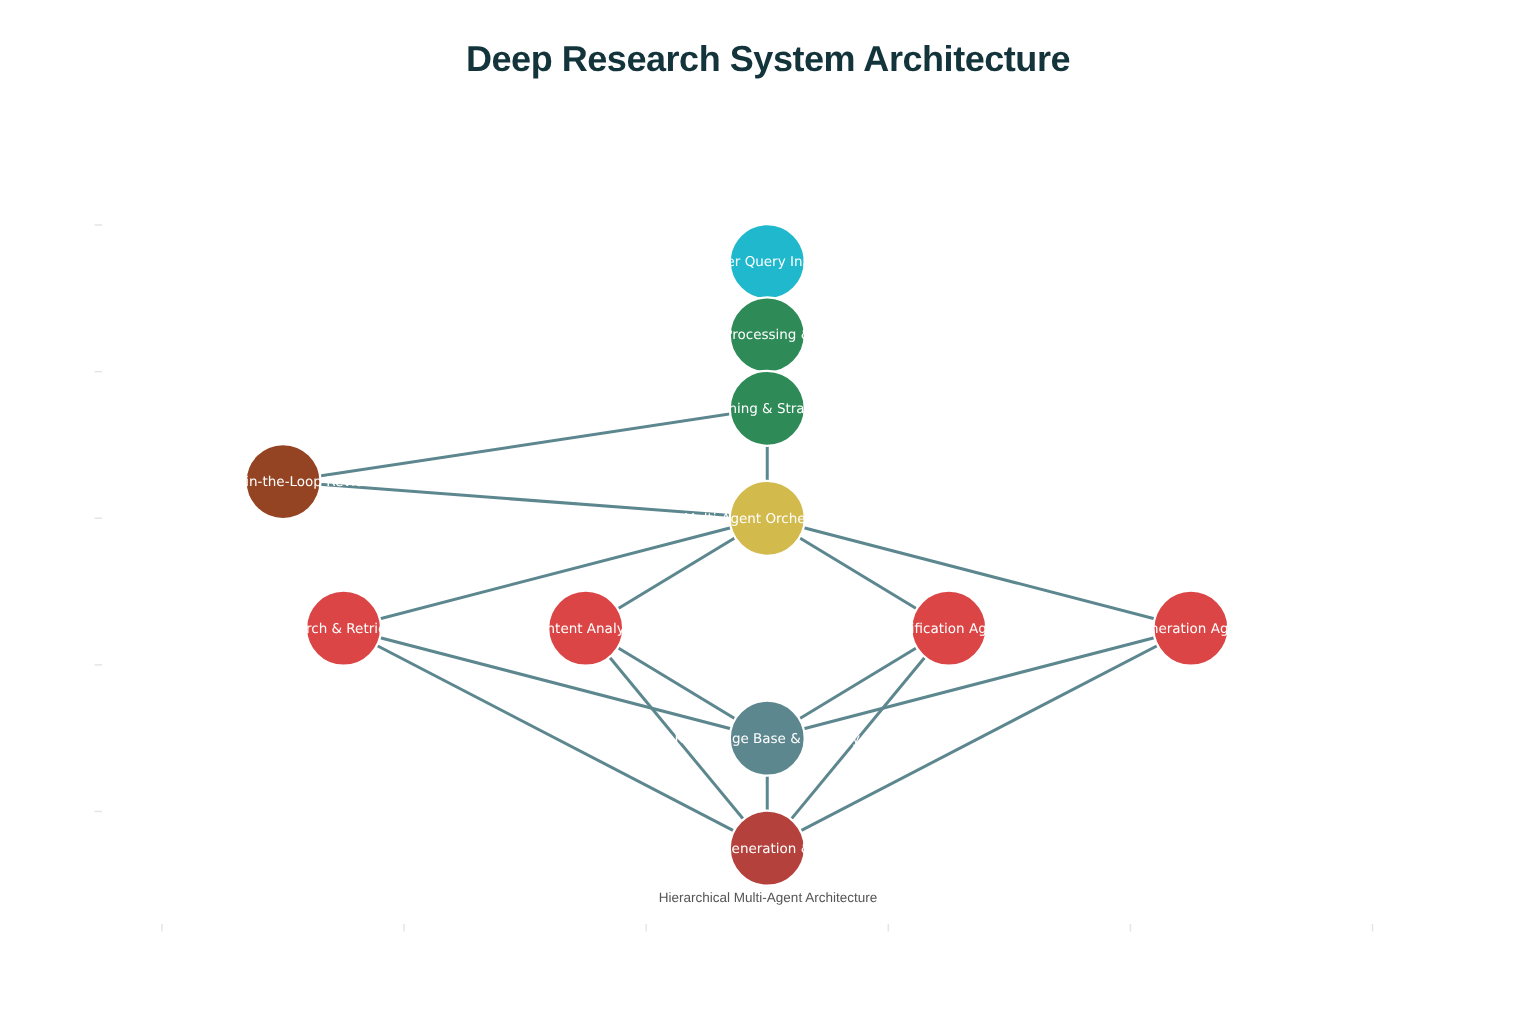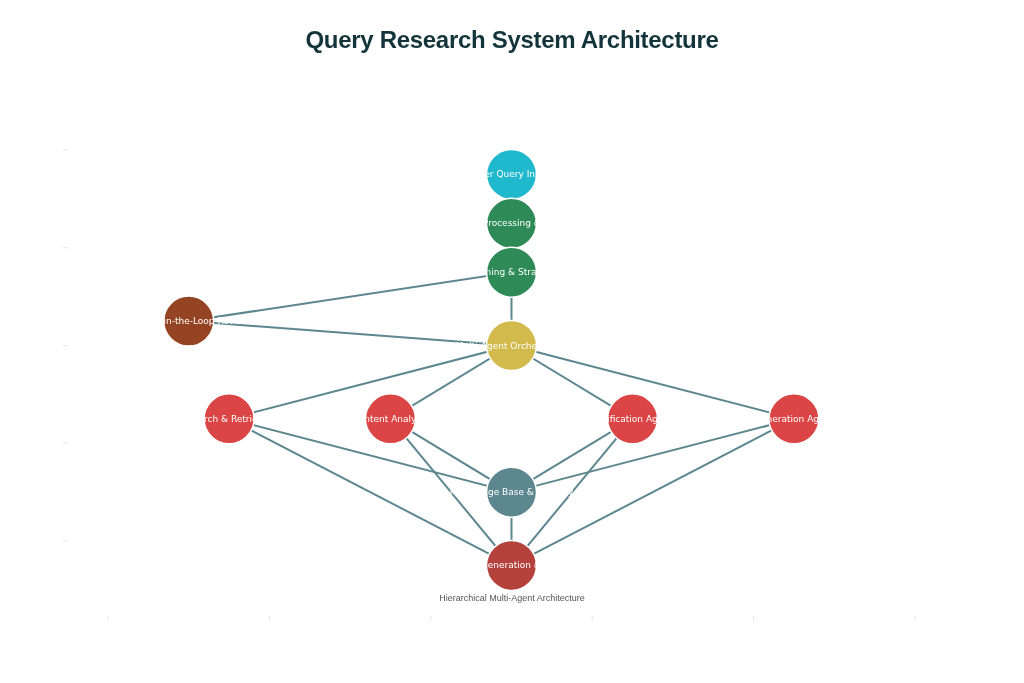--- a/index.html
+++ b/index.html
@@ -7,21 +7,21 @@
   #title { position: absolute; top: 26px; left: 0; width: 1024px; text-align: center; font-size: 24px; font-weight: bold; color: #13343b; letter-spacing: -0.3px; }
   #diagram { position: absolute; left: 0; top: 0; }
   .node-label { font-family: "DejaVu Sans", sans-serif; font-size: 9px; fill: #ffffff; }
   .caption { font-family: "Liberation Sans", sans-serif; font-size: 9px; fill: #555555; }
   .tick { stroke: #e5e5e5; stroke-width: 1; }
   .edge { stroke: #5d878f; stroke-width: 2; }
 </style>
 </head>
 <body>
 
-<div id="title">Query Research System Architecture</div>
+<div id="title">Deep Research System Architecture</div>
 
 <svg id="diagram" width="1024" height="683" viewBox="0 0 1024 683">
   <g id="ticks">
       <line x1="108" x2="108" y1="616" y2="621" class="tick"></line>
       <line x1="269.4" x2="269.4" y1="616" y2="621" class="tick"></line>
       <line x1="430.8" x2="430.8" y1="616" y2="621" class="tick"></line>
       <line x1="592.2" x2="592.2" y1="616" y2="621" class="tick"></line>
       <line x1="753.6" x2="753.6" y1="616" y2="621" class="tick"></line>
       <line x1="915" x2="915" y1="616" y2="621" class="tick"></line>
       <line x1="63" x2="68" y1="541" y2="541" class="tick"></line>

